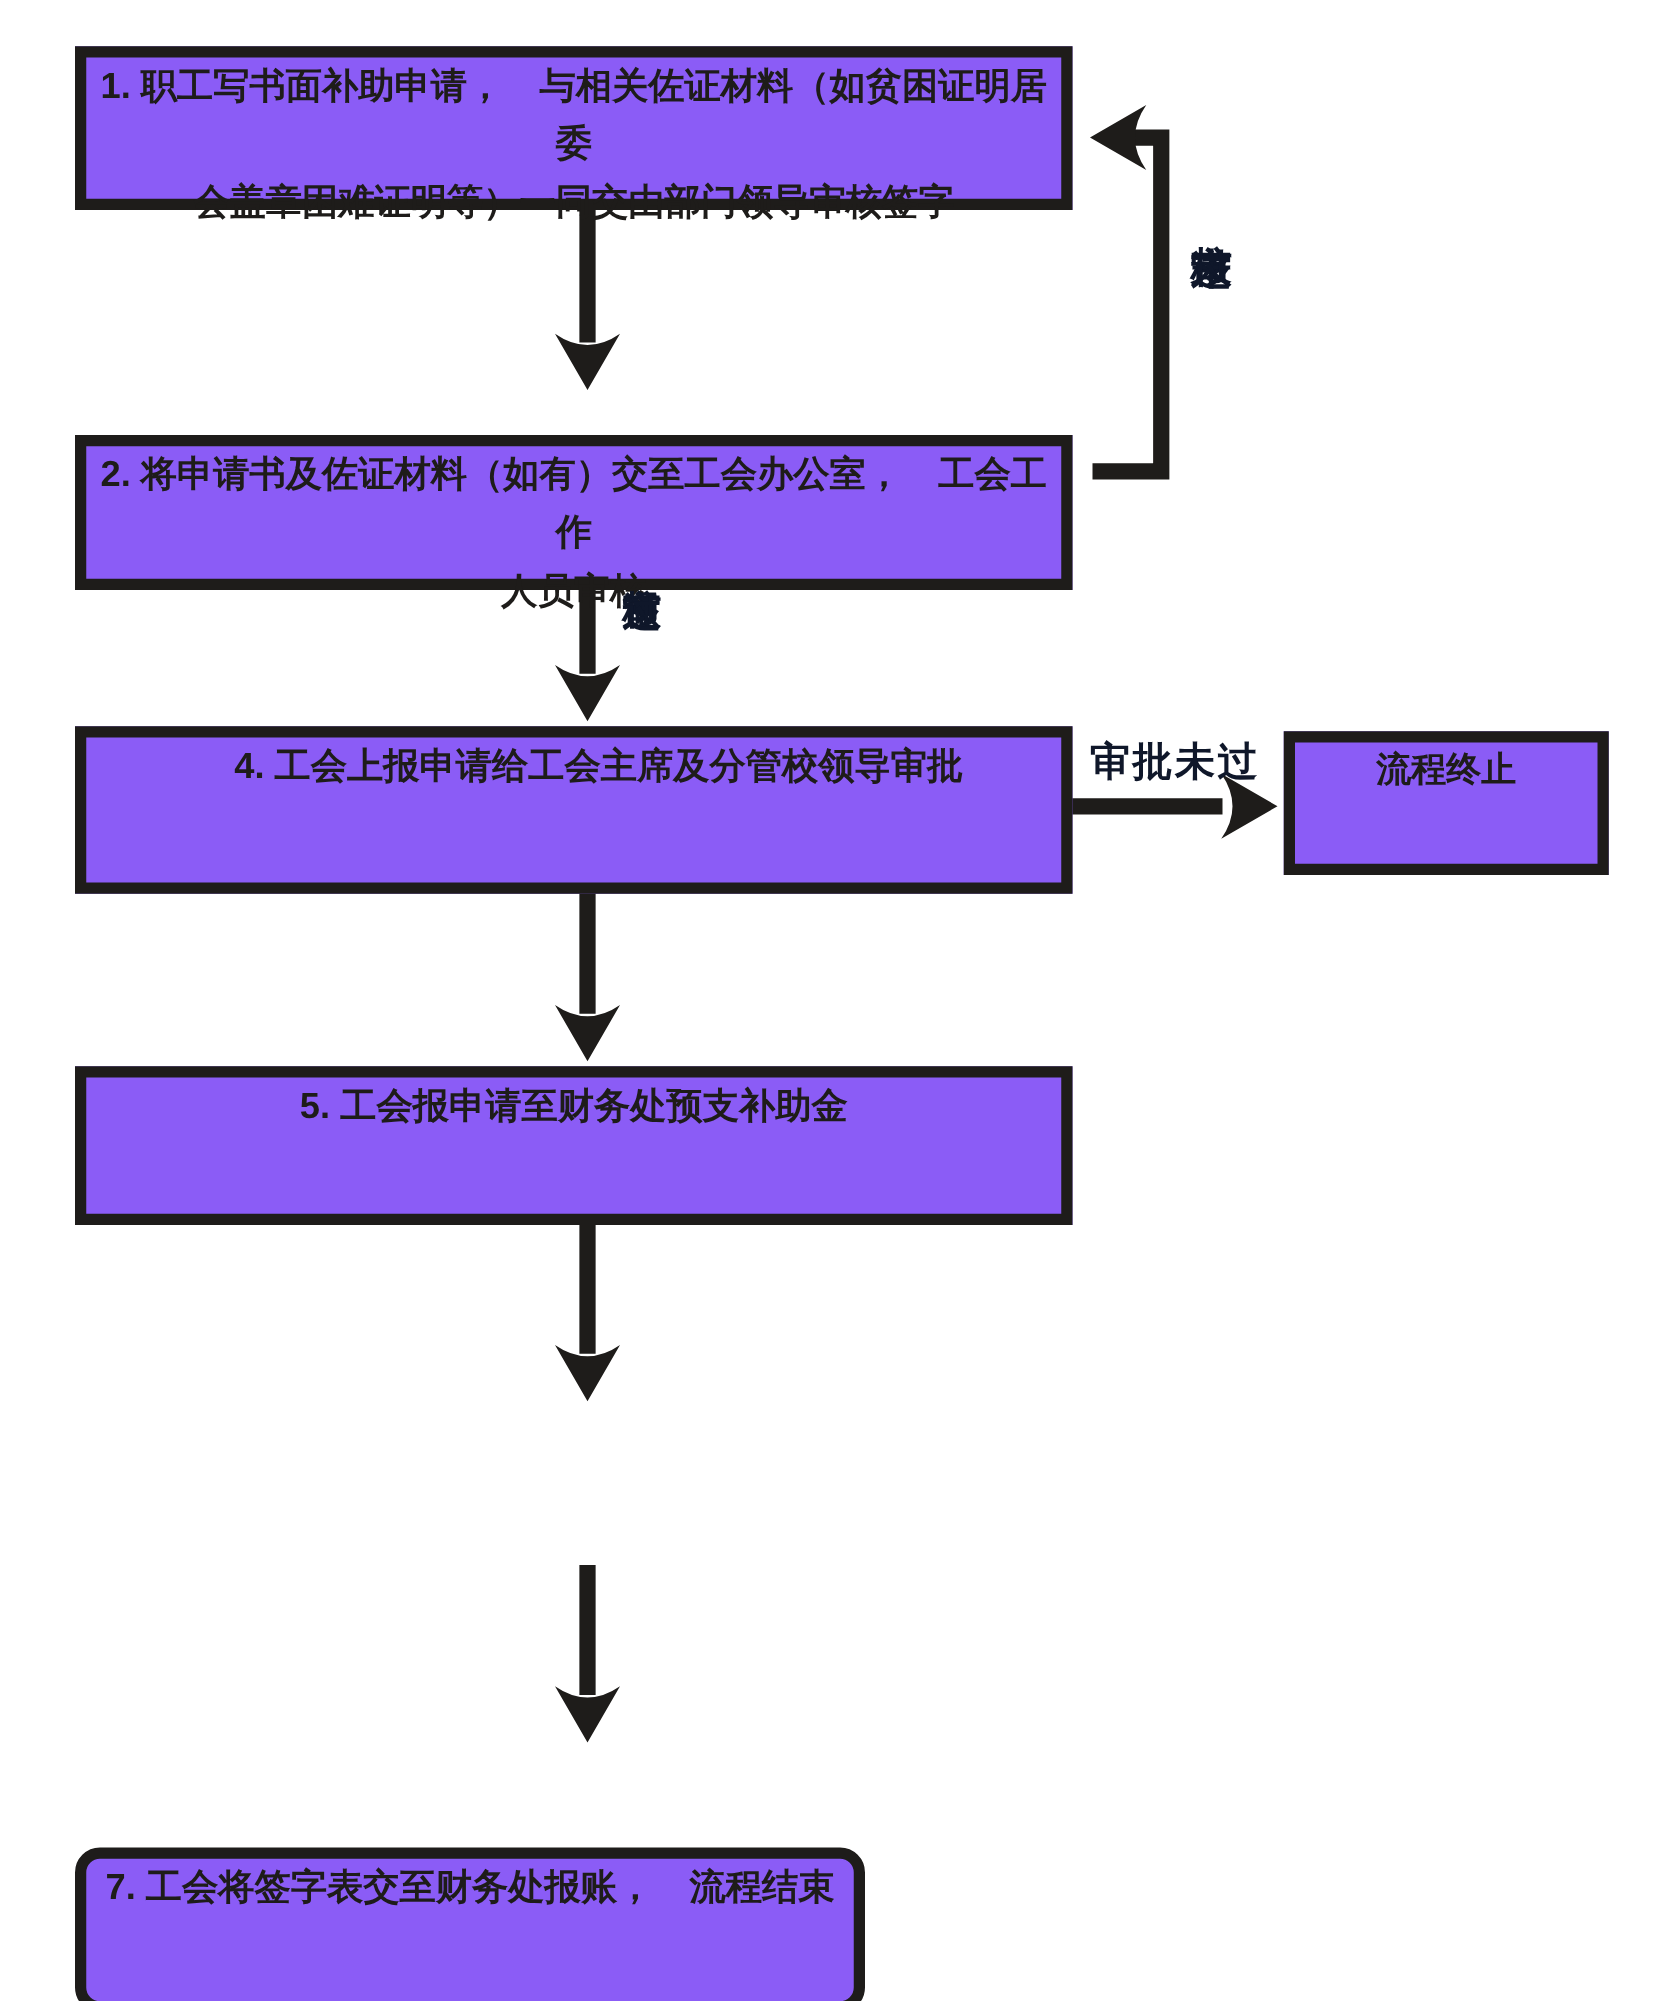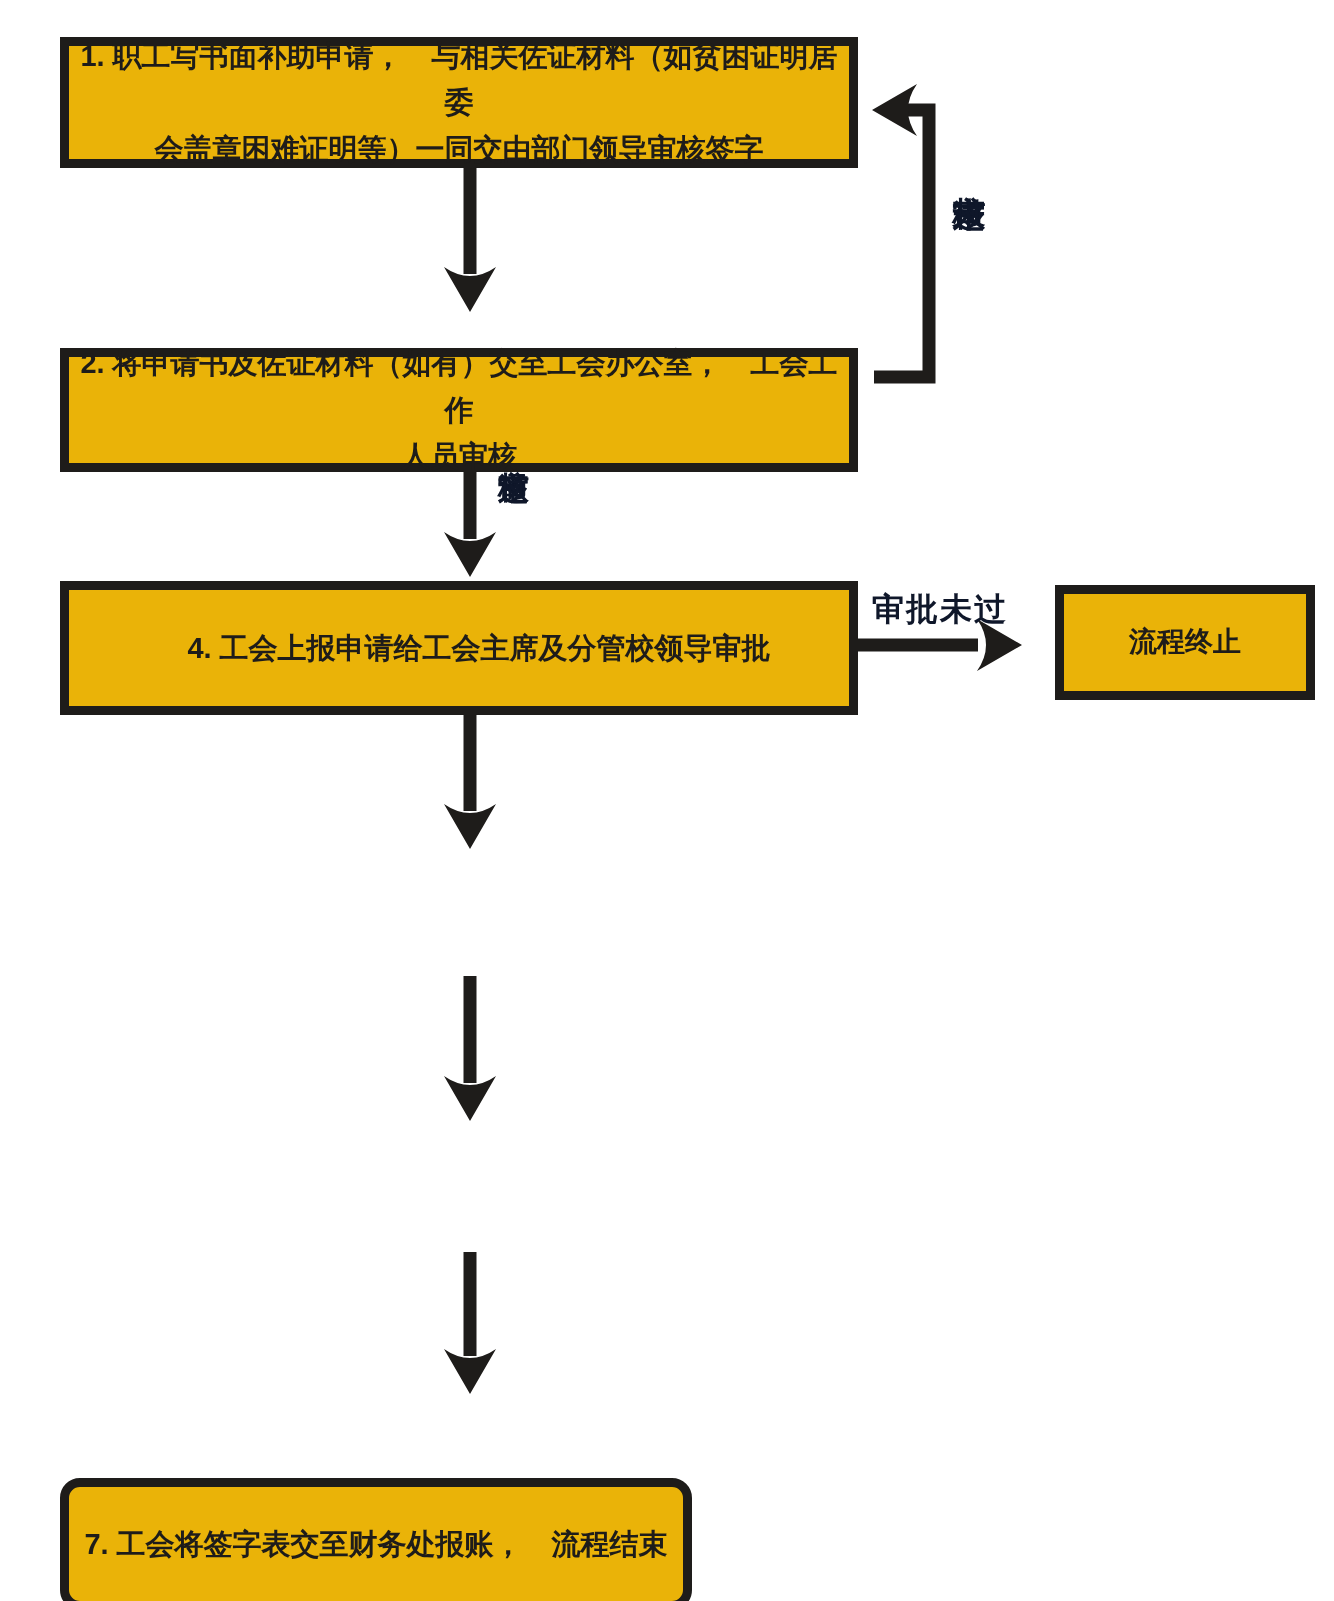--- a/index.html
+++ b/index.html
@@ -14,23 +14,23 @@
   }
   .arrows {
     position: absolute;
     left: 0; top: 0;
     width: 1334px; height: 1601px;
   }
   .box {
     position: absolute;
     box-sizing: border-box;
     border: 9px solid #1e1c1a;
-    background: #eab308;
+    background: #8b5cf6;
     display: flex;
-    align-items: center;
+    align-items: flex-start;
     justify-content: center;
     text-align: center;
     font-weight: bold;
     font-size: 29px;
     line-height: 1.6;
     white-space: pre-line;
     padding: 0 4px;
   }
   .box.terminal { font-size: 28px; }
   .edge-label {
@@ -47,21 +47,21 @@
   #lbl-review-failed   { left: 946px; top: 169px; font-size: 33px; letter-spacing: 1px; }
   #lbl-review-passed   { left: 492px; top: 445px; font-size: 31px; letter-spacing: 1px; }
   #lbl-approval-failed { left: 872px; top: 588px; font-size: 32px; letter-spacing: 2px; }
   
   #box-step1     { left: 60px;   top: 37px;   width: 798px; height: 131px; }
   #box-step2     { left: 60px;   top: 316px;  width: 798px; height: 124px; margin-top: 32px; }
   #box-step4     { left: 60px;   top: 581px;  width: 798px; height: 134px; padding-left: 44px; }
   #box-step5     { left: 60px;   top: 853px;  width: 798px; height: 127px; }
   #box-step6     { left: 60px;   top: 1125px; width: 798px; height: 131px; }
   #box-step7     { left: 60px;   top: 1478px; width: 632px; height: 132px; border-radius: 20px; }
-  #box-terminate { left: 1027px; top: 585px;  width: 260px; height: 115px; margin-left: 28px; }
+  #box-terminate { left: 1027px; top: 585px;  width: 260px; height: 115px; }
 </style>
 </head>
 <body>
 
 <div class="canvas">
 
   <svg class="arrows" viewBox="0 0 1334 1601" xmlns="http://www.w3.org/2000/svg">
 
     <g>
       <path d="M470 164 V274" stroke="#1e1c1a" stroke-width="13" fill="none"></path>
@@ -106,20 +106,23 @@
 
   <div class="box" id="box-step2">
     <span>2. 将申请书及佐证材料（如有）交至工会办公室，　工会工作
 人员审核</span>
   </div>
 
   <div class="box" id="box-step4">
     <span>4. 工会上报申请给工会主席及分管校领导审批</span>
   </div>
 
+  <div class="box" id="box-step5">
+    <span>5. 工会报申请至财务处预支补助金</span>
+  </div>
 
 
   <div class="box" id="box-step7">
     <span>7. 工会将签字表交至财务处报账，　流程结束</span>
   </div>
 
   <div class="box terminal" id="box-terminate">
     <span>流程终止</span>
   </div>
 

